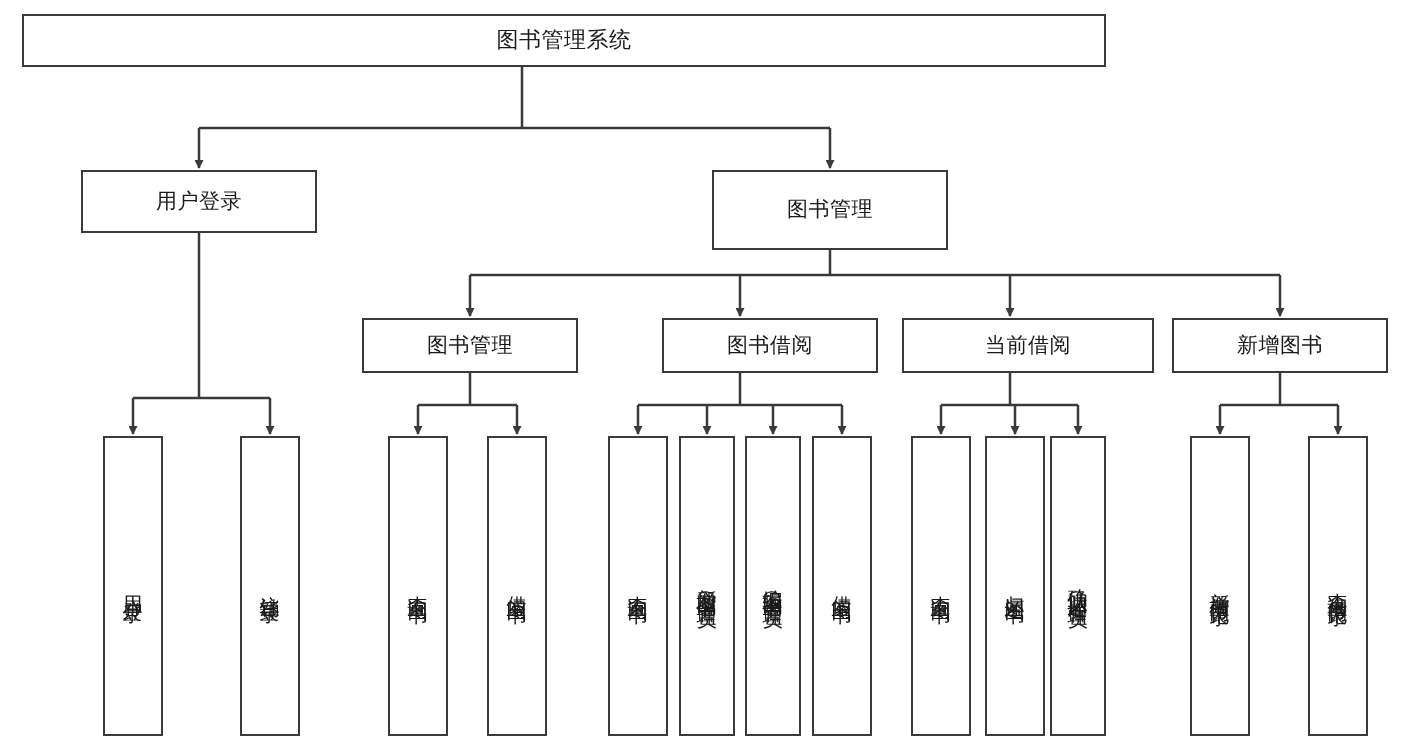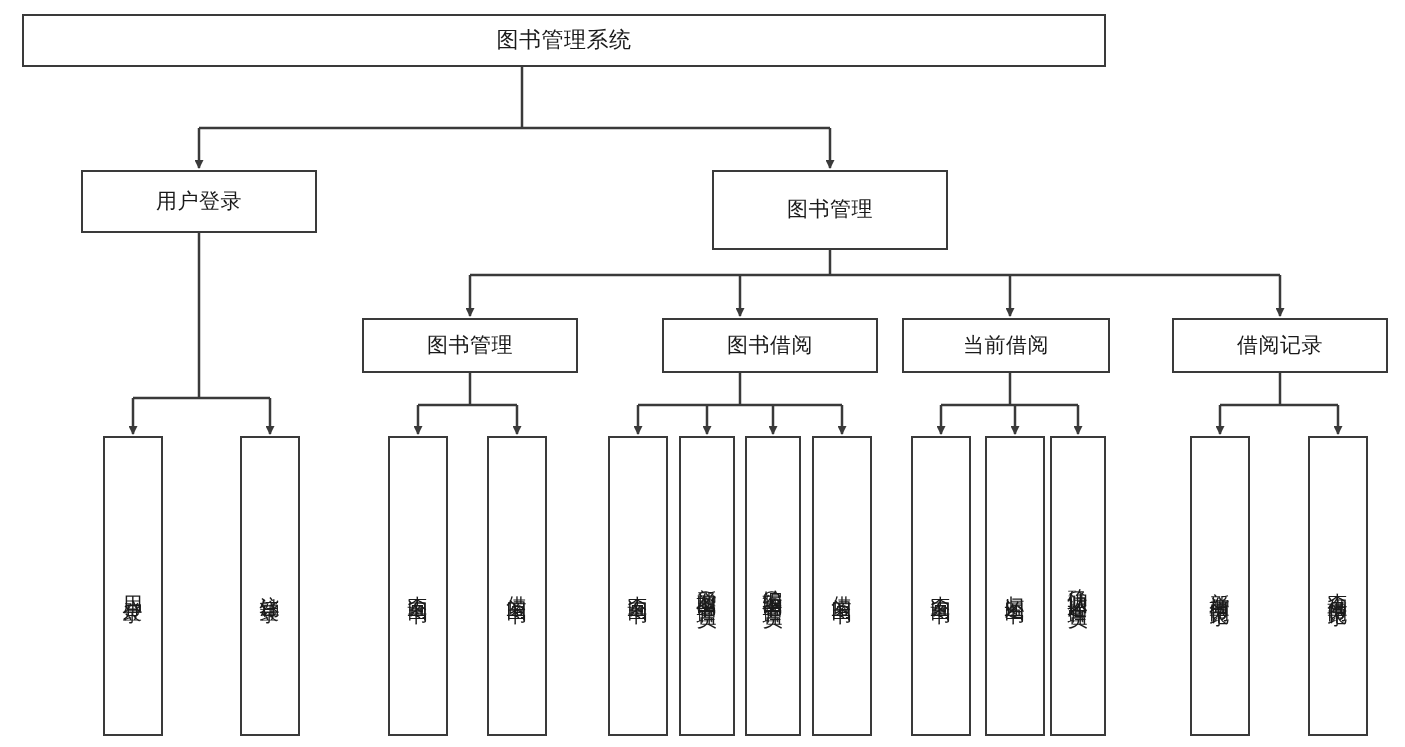--- a/index.html
+++ b/index.html
@@ -128,25 +128,25 @@
       </div>
       <div class="node horiz" style="left: 712px; top: 170px; width: 236px; height: 80px; border-color: rgb(58, 58, 58);">
         <span class="label" style="color: rgb(26, 26, 26);">图书管理</span>
       </div>
       <div class="node horiz" style="left: 362px; top: 318px; width: 216px; height: 55px; border-color: rgb(58, 58, 58);">
         <span class="label" style="color: rgb(26, 26, 26);">图书管理</span>
       </div>
       <div class="node horiz" style="left: 632px; top: 318px; width: 216px; height: 55px; border-color: rgb(58, 58, 58); margin-left: 30px;">
         <span class="label" style="color: rgb(26, 26, 26);">图书借阅</span>
       </div>
-      <div class="node horiz" style="left: 902px; top: 318px; width: 208px; height: 55px; border-color: rgb(58, 58, 58);">
+      <div class="node horiz" style="left: 902px; top: 318px; width: 252px; height: 55px; border-color: rgb(58, 58, 58);">
         <span class="label" style="color: rgb(26, 26, 26);">当前借阅</span>
       </div>
       <div class="node horiz" style="left: 1172px; top: 318px; width: 216px; height: 55px; border-color: rgb(58, 58, 58);">
-        <span class="label" style="color: rgb(26, 26, 26);">借阅记录</span>
+        <span class="label" style="color: rgb(26, 26, 26);">新增图书</span>
       </div>
       <div class="node vert" style="left: 103px; top: 436px; width: 60px; height: 300px; border-color: rgb(58, 58, 58);">
         <span class="label" style="color: rgb(26, 26, 26);">用户登录</span>
       </div>
       <div class="node vert" style="left: 240px; top: 436px; width: 60px; height: 300px; border-color: rgb(58, 58, 58);">
         <span class="label" style="color: rgb(26, 26, 26);">注销登录</span>
       </div>
       <div class="node vert" style="left: 388px; top: 436px; width: 60px; height: 300px; border-color: rgb(58, 58, 58);">
         <span class="label" style="color: rgb(26, 26, 26);">查询图书</span>
       </div>

